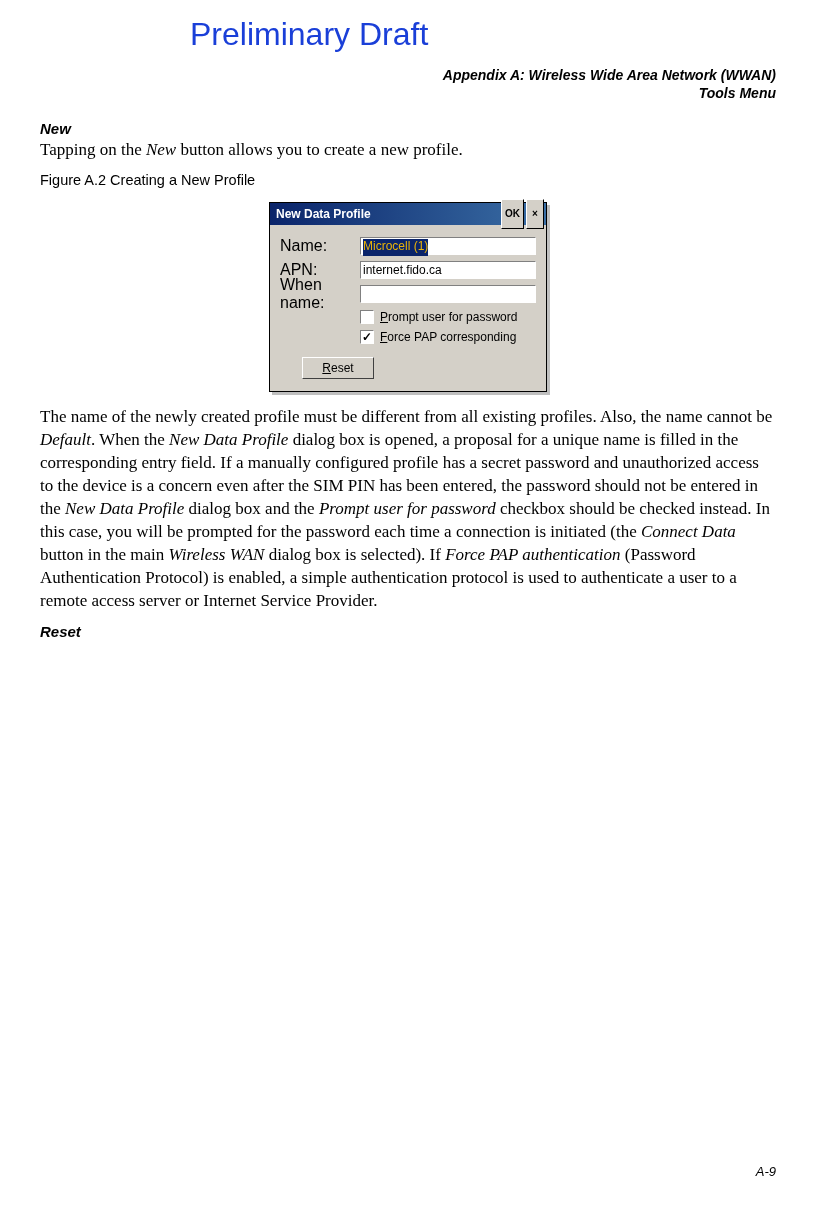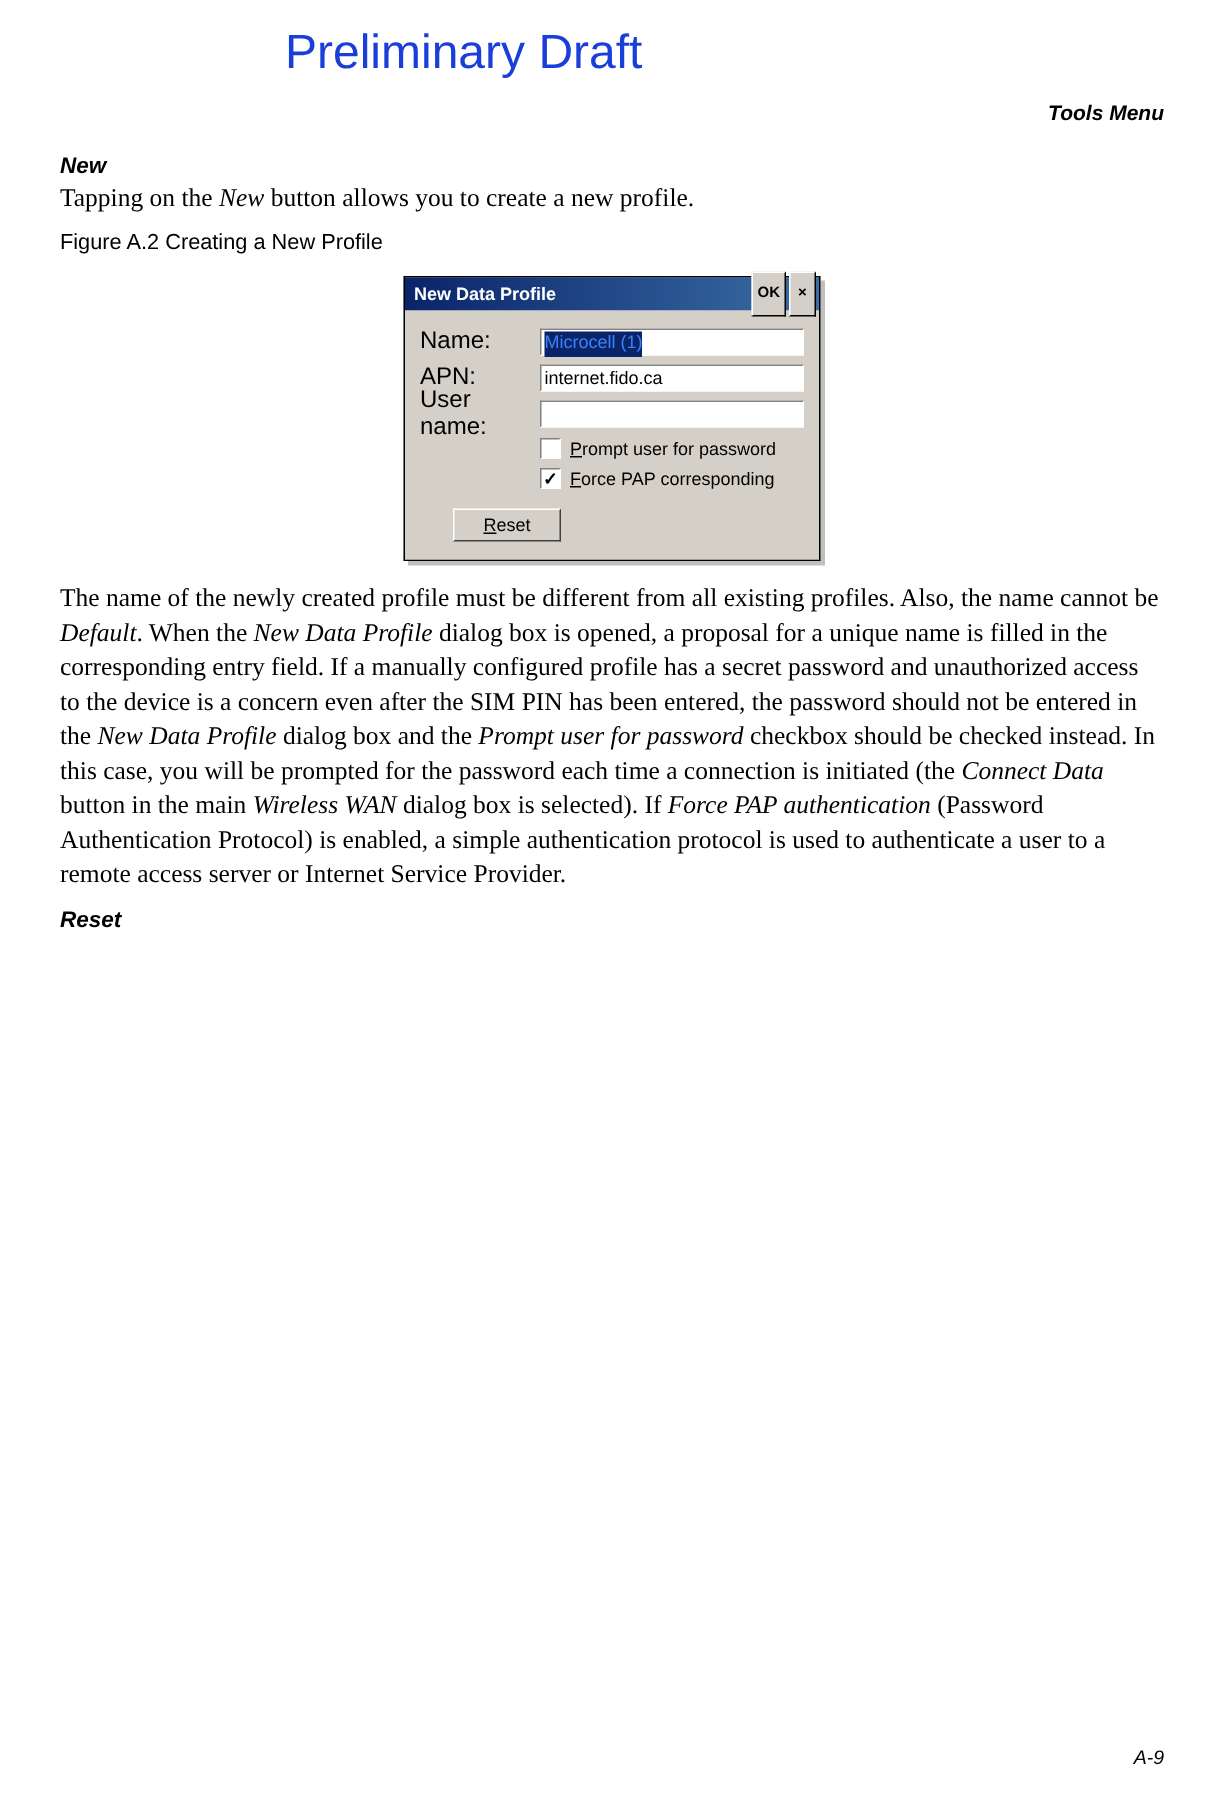--- a/index.html
+++ b/index.html
@@ -124,21 +124,21 @@
     font-size: 12px;
     padding: 0 2px;
     box-sizing: border-box;
     font-family: Tahoma, Arial, sans-serif;
   }
   .ce-input.sel {
     background: #fff;
   }
   .sel-text {
     background: #0a246a;
-    color: #3b82f6;
+    color: #eab308;
     padding: 0 0px;
     display: inline-block;
     height: 17px;
     line-height: 14px;
     margin-top: 1px;
   }
   .ce-check-row {
     display: flex;
     align-items: center;
     margin-left: 80px;
@@ -188,20 +188,21 @@
   }
 </style>
 </head>
 <body>
 
 <div class="page">
 
   <div class="watermark">Preliminary Draft</div>
 
   <div class="header-block">
+    <div>Appendix A: Wireless Wide Area Network (WWAN)</div>
     <div>Tools Menu</div>
   </div>
 
   <div class="section-title">New</div>
 
   <p class="body-text">
     <span>Tapping on the </span><span class="ital">New</span><span> button allows you to create a new profile.</span>
   </p>
 
   <div class="figure-caption">Figure A.2  Creating a New Profile</div>
@@ -217,21 +218,21 @@
       <div class="ce-body">
         <div class="ce-row">
           <span class="ce-label">Name:</span>
           <div class="ce-input sel"><span class="sel-text">Microcell (1)</span></div>
         </div>
         <div class="ce-row">
           <span class="ce-label">APN:</span>
           <input class="ce-input" value="internet.fido.ca" style="">
         </div>
         <div class="ce-row">
-          <span class="ce-label">User name:</span>
+          <span class="ce-label">When name:</span>
           <input class="ce-input" value="" style="">
         </div>
         <div class="ce-check-row">
           <span class="ce-checkbox"></span>
           <span><span class="underline-first">P</span><span>rompt user for password</span></span>
         </div>
         <div class="ce-check-row">
           <span class="ce-checkbox">✓</span>
           <span><span class="underline-first">F</span><span>orce PAP corresponding</span></span>
         </div>

